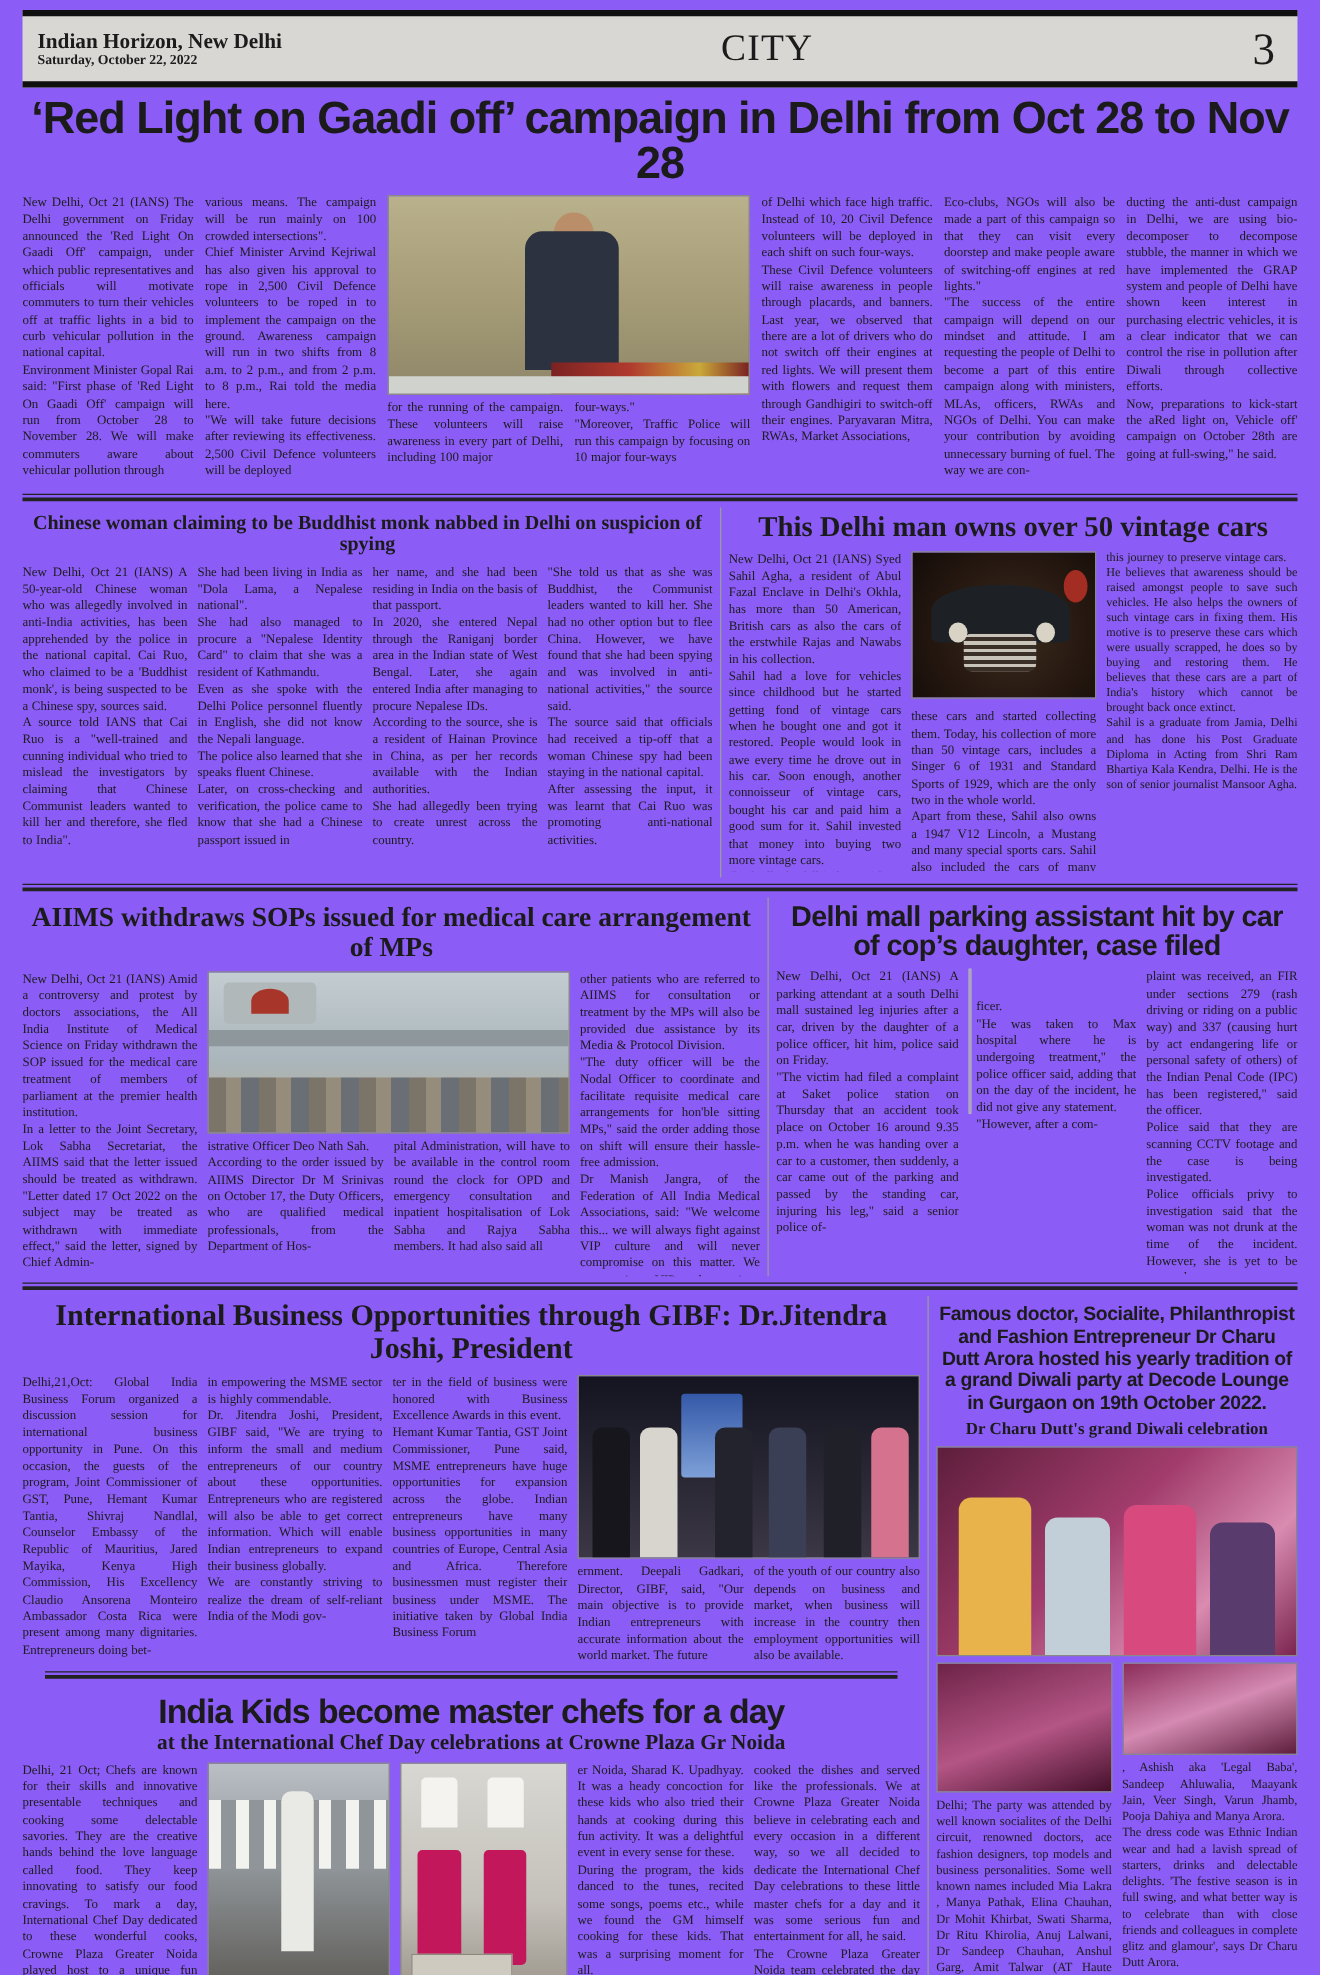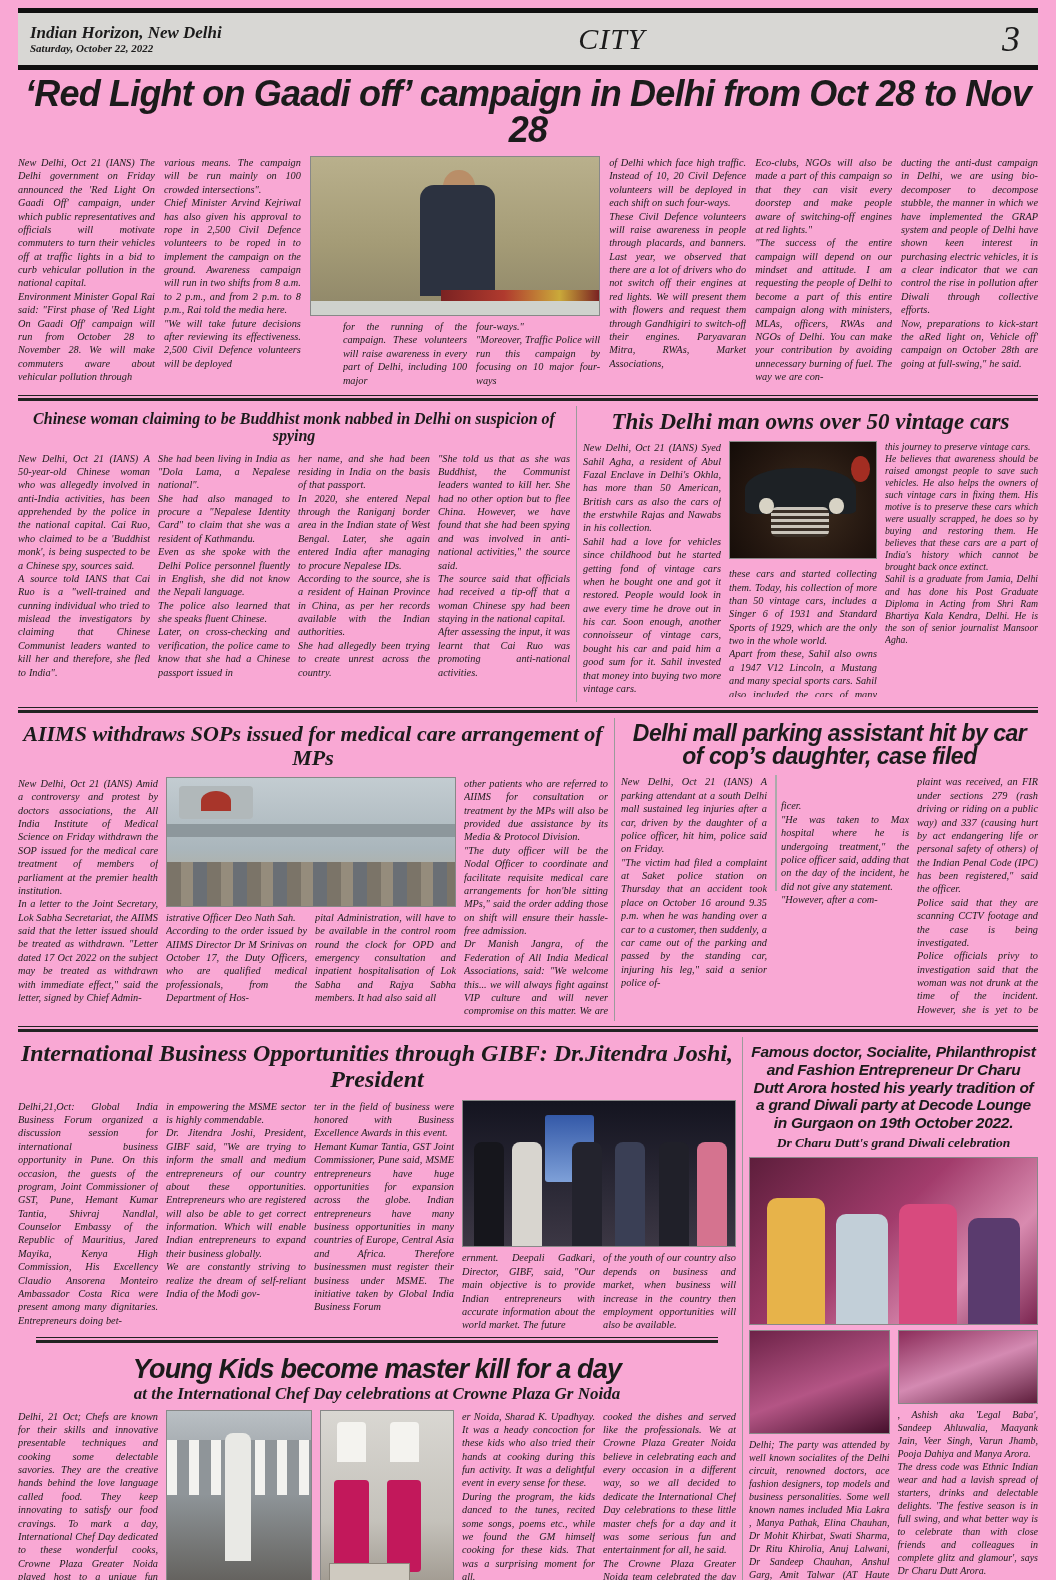--- a/index.html
+++ b/index.html
@@ -1,17 +1,17 @@
 <!DOCTYPE html>
 <html><head>
 <meta charset="utf-8">
 <style>
   html,body{margin:0;padding:0;background:#ffffff;}
-  .sheet{position:relative;width:1056px;height:1580px;background:#f9a8d4;overflow:hidden;
-         font-family:"Liberation Serif",serif;color:#1b1b1b;font-style:italic;}
+  .sheet{position:relative;width:1056px;height:1580px;background:#8b5cf6;overflow:hidden;
+         font-family:"Liberation Serif",serif;color:#1b1b1b;}
   
   .masthead{margin:8px 18px 0 18px;background:#d8d7d4;border-top:5px solid #101010;border-bottom:5px solid #101010;
             display:flex;align-items:center;justify-content:space-between;padding:3px 12px;height:46px;}
   .mast-left{display:flex;flex-direction:column;justify-content:center;}
   .mast-pub{font-weight:bold;font-size:17px;line-height:1.05;}
   .mast-date{font-weight:bold;font-size:11px;}
   .mast-section{font-size:30px;letter-spacing:1px;font-weight:normal;}
   .mast-page{font-size:36px;font-weight:normal;padding-right:6px;}
   
   .hl-sans{font-family:"Liberation Sans",sans-serif;font-weight:bold;letter-spacing:-0.8px;text-align:center;}
@@ -21,21 +21,21 @@
   .hrule{margin:5px 18px;border-top:1px solid #222;border-bottom:3px solid #222;height:2px;}
   .vdiv{width:1px;background:#9b9b9b;margin:0 6px;}
   .row{display:flex;align-items:stretch;margin:0 18px;}
   .photo{position:relative;overflow:hidden;border:1px solid #888;}
   
   .a1{margin:6px 18px 0 18px;}
   .a1 .hl-sans{font-size:36px;line-height:1.0;margin:6px 0 8px 0;}
   .a1-cols{display:flex;gap:9px;height:234px;}
   .a1-cols .col{flex:1;}
   .a1-mid{flex:2.12;display:flex;flex-direction:column;gap:4px;}
-  .a1-below{display:flex;gap:9px;flex:1;margin-left:33px;}
+  .a1-below{display:flex;gap:9px;flex:1;}
   .a1-below .col{flex:1;}
   .ph-press{height:158px;background:linear-gradient(180deg,#b9b08c 0%,#a49b76 55%,#8e8668 100%);}
   .ph-press .fig{position:absolute;left:38%;top:18%;width:26%;height:70%;background:#2c3240;border-radius:14px 14px 0 0;}
   .ph-press .head{position:absolute;left:46%;top:8%;width:11%;height:22%;background:#b98e68;border-radius:50%;}
   .ph-press .flowers{position:absolute;right:0;bottom:0;width:55%;height:16%;background:linear-gradient(90deg,#7a2222,#b03a2e 40%,#caa93a 75%,#7a2222);}
   .ph-press .desk{position:absolute;left:0;bottom:0;width:100%;height:9%;background:#cfd2cd;}
   
   .a2{flex:0 0 552px;display:flex;flex-direction:column;}
   .a2 .hl-serif{font-size:16px;line-height:1.08;margin:4px 0 7px 0;}
   .a2-cols{display:flex;gap:8px;height:250px;}
@@ -297,21 +297,21 @@
             </div>
             <div class="a6-below">
               <div class="col">ernment. Deepali Gadkari, Director, GIBF, said, "Our main objective is to provide Indian entrepreneurs with accurate information about the world market. The future</div>
               <div class="col">of the youth of our country also depends on business and market, when business will increase in the country then employment opportunities will also be available.</div>
             </div>
           </div>
         </div>
       </section>
       <div class="hrule"></div>
       <section class="a8">
-        <h2 class="hl-sans">Young Kids become master kill for a day</h2>
+        <h2 class="hl-sans">India Kids become master chefs for a day</h2>
         <div class="hl-serif">at the International Chef Day celebrations at Crowne Plaza Gr Noida</div>
         <div class="a8-cols">
           <div class="col a8-c1">Delhi, 21 Oct; Chefs are known for their skills and innovative presentable techniques and cooking some delectable savories. They are the creative hands behind the love language called food. They keep innovating to satisfy our food cravings. To mark a day, International Chef Day dedicated to these wonderful cooks, Crowne Plaza Greater Noida played host to a unique fun activity, where they invited kids from Prathmik Vidhyalaya Mubarikpur and gave them the opportunity to be the master chef for the day to cook</div>
           <div class="a8-pa">
             <div class="photo ph-chefs">
               <div class="toques"></div>
               <div class="main"></div>
             </div>
             <div class="col">some delicious dishes.
 Along with cooking food, the kid received insight into a career in the hospitality indus-</div>

